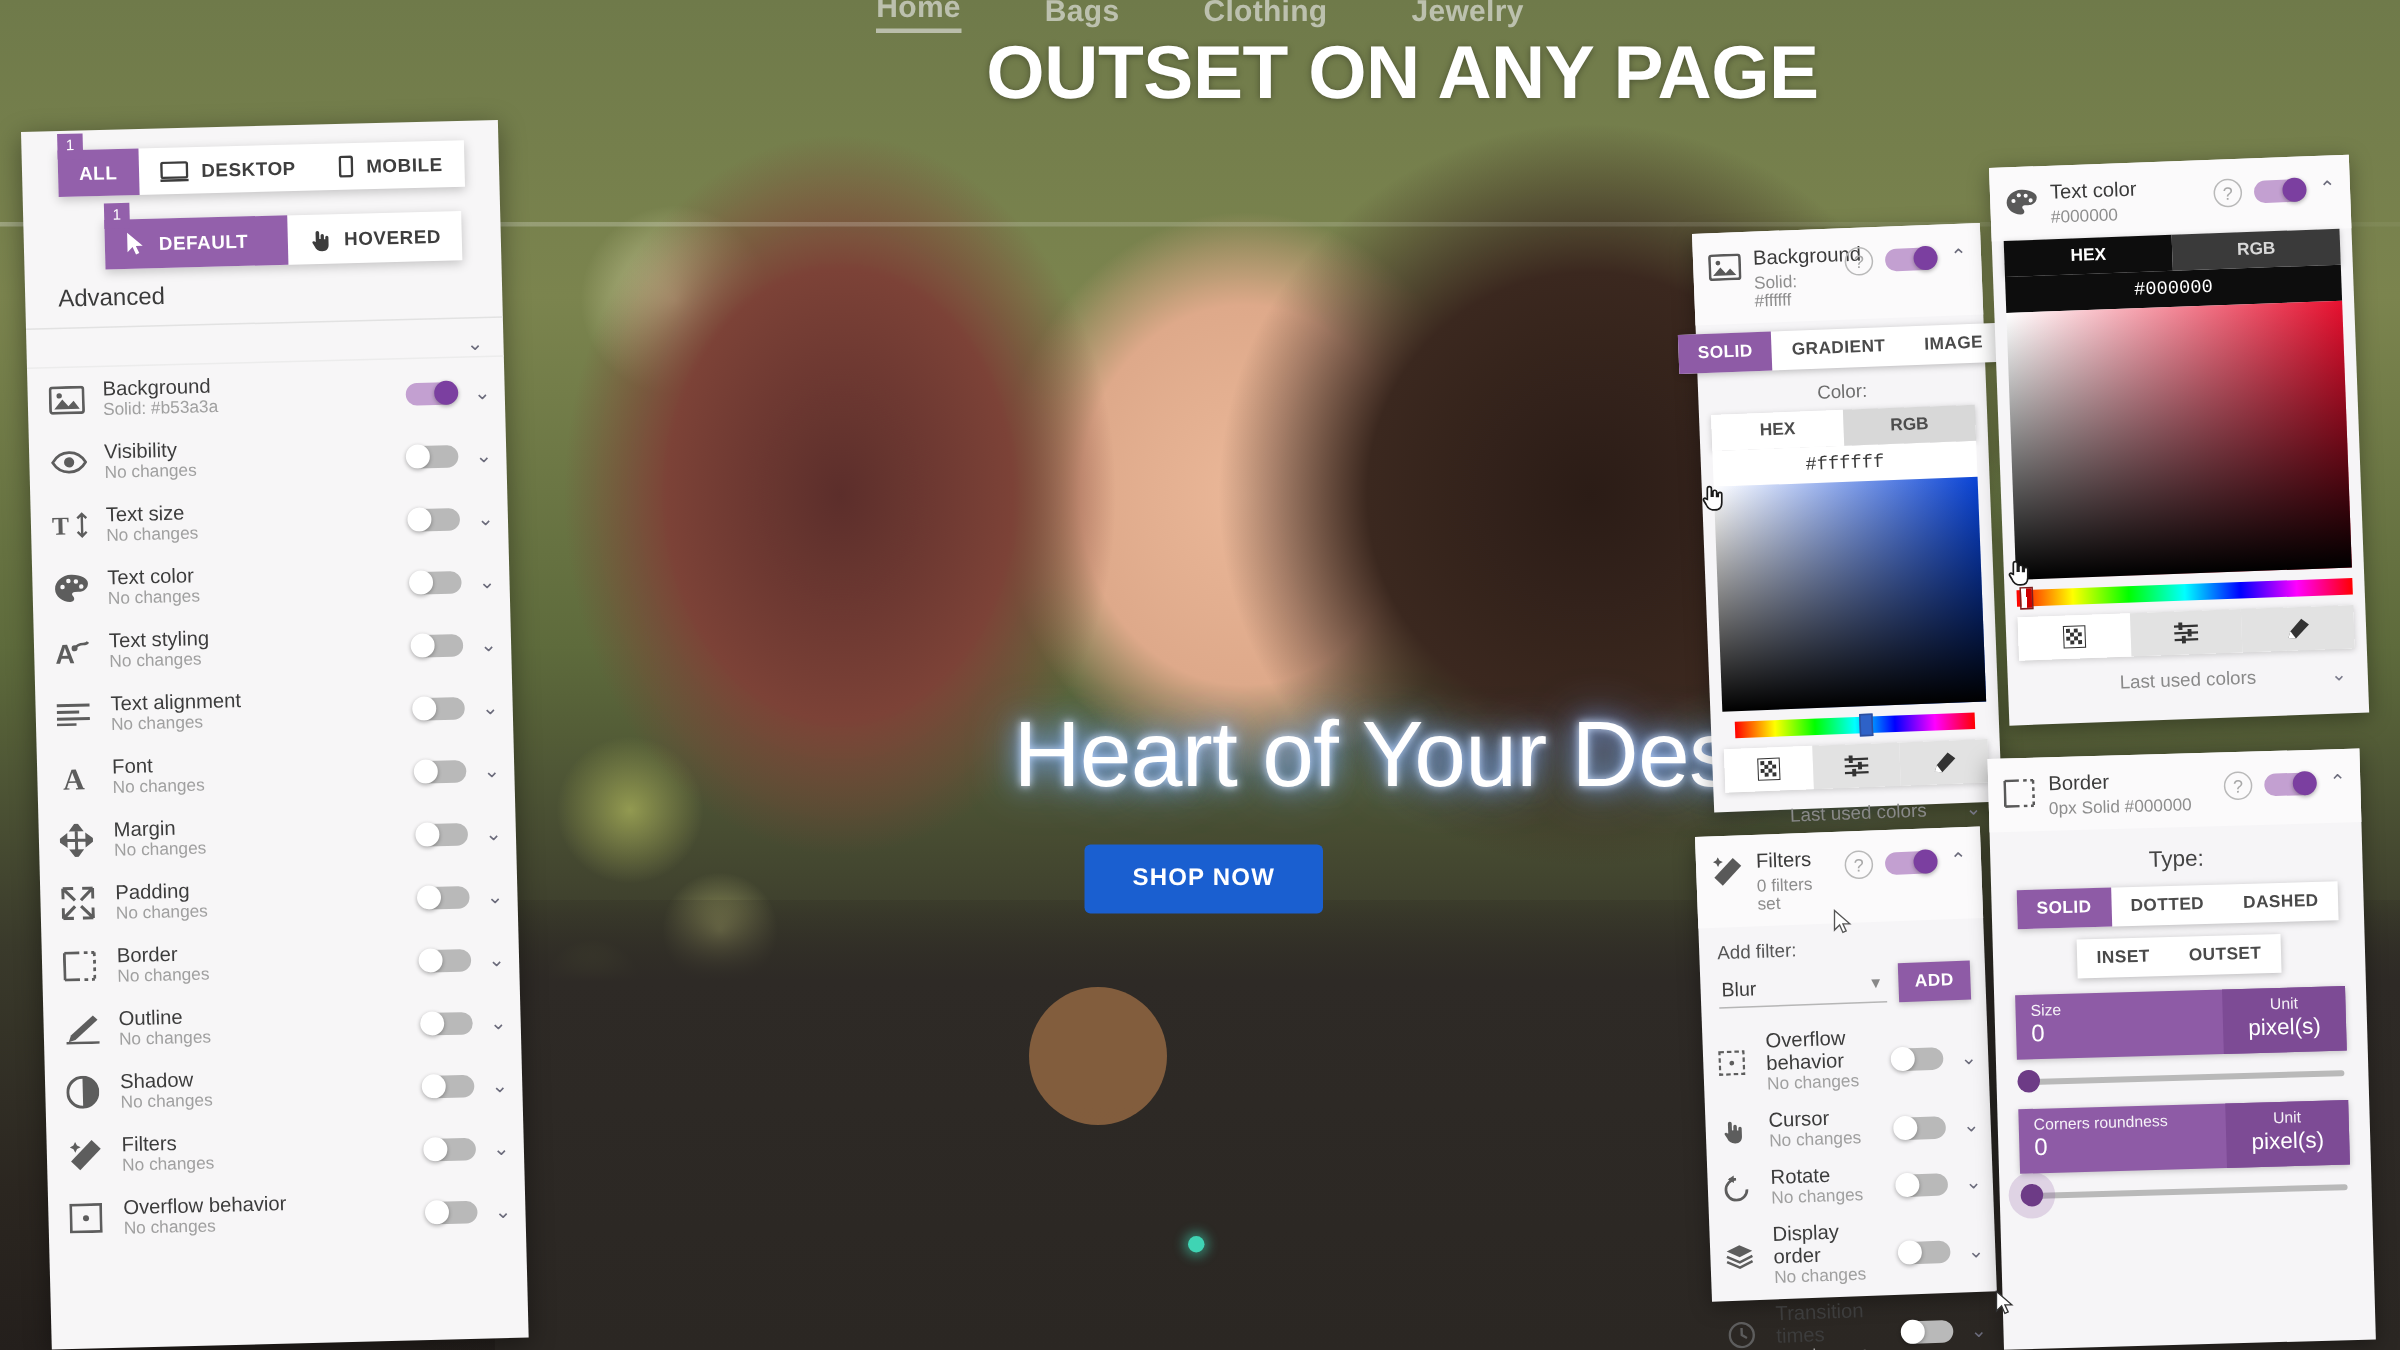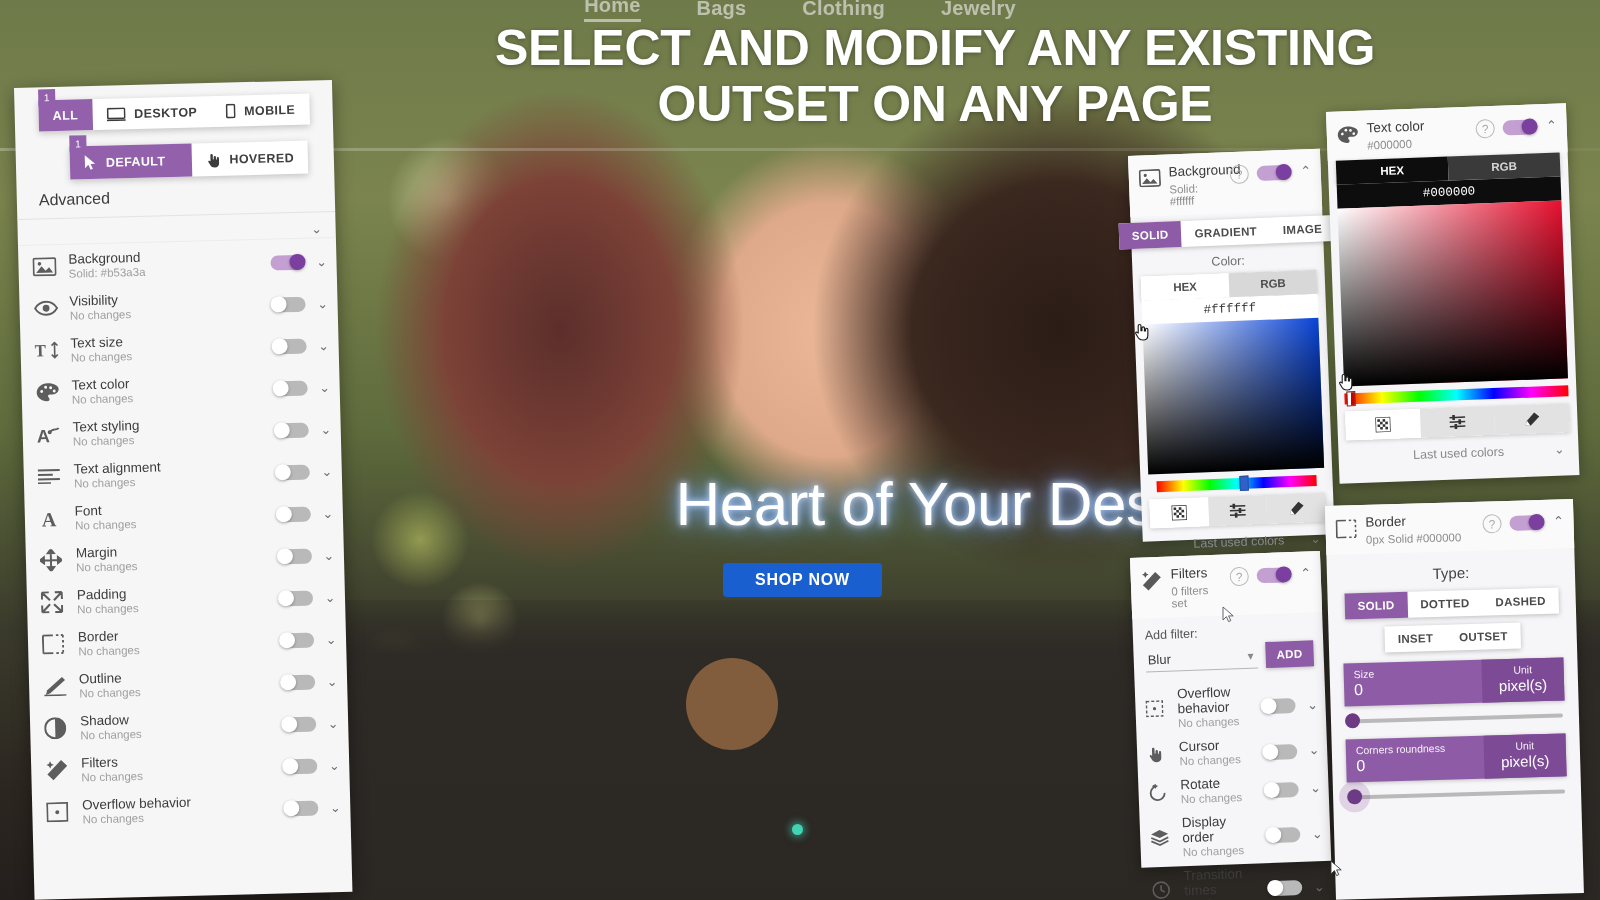--- a/index.html
+++ b/index.html
@@ -122,21 +122,21 @@
     color: #ffffff;
     font-size: 62px;
     font-weight: 400;
     letter-spacing: -.5px;
     text-shadow: 0 0 16px #7fb0ff, 0 0 32px #6fa3ff, 0 0 6px #ffffff;
     z-index: 3;
   }
   .shop-now {
     position: absolute;
     left: 723px; top: 563px;
-    width: 159px; height: 34px;
+    width: 159px; height: 46px;
     background: #1a5fd0;
     border-radius: 4px;
     color: #ffffff;
     font-size: 16px;
     font-weight: bold;
     letter-spacing: .8px;
     display: flex;
     align-items: center;
     justify-content: center;
     z-index: 3;
@@ -404,21 +404,20 @@
     <div class="hero-band"></div>
 
     <nav class="site-nav">
       <span class="nav-link active">Home</span>
       <span class="nav-link">Bags</span>
       <span class="nav-link">Clothing</span>
       <span class="nav-link">Jewelry</span>
     </nav>
 
     <h1 class="hero-title">
-      <div>SELECT AND MODIFY ANY EXISTING</div>
       <div>OUTSET ON ANY PAGE</div>
     </h1>
 
     <div class="hero-sub">Heart of Your Desires</div>
 
     <button class="shop-now">SHOP NOW</button>
   </div>
 
   <div id="sidebar">
 

